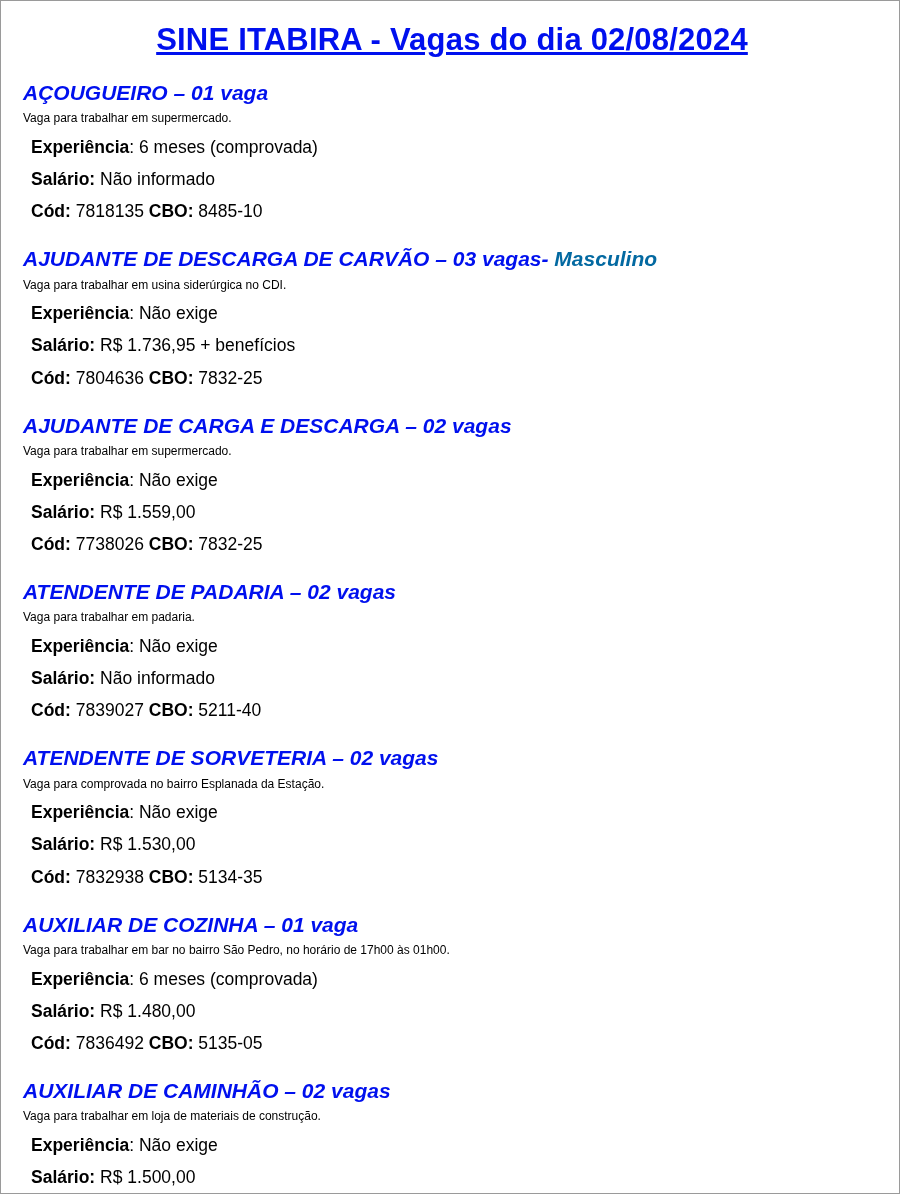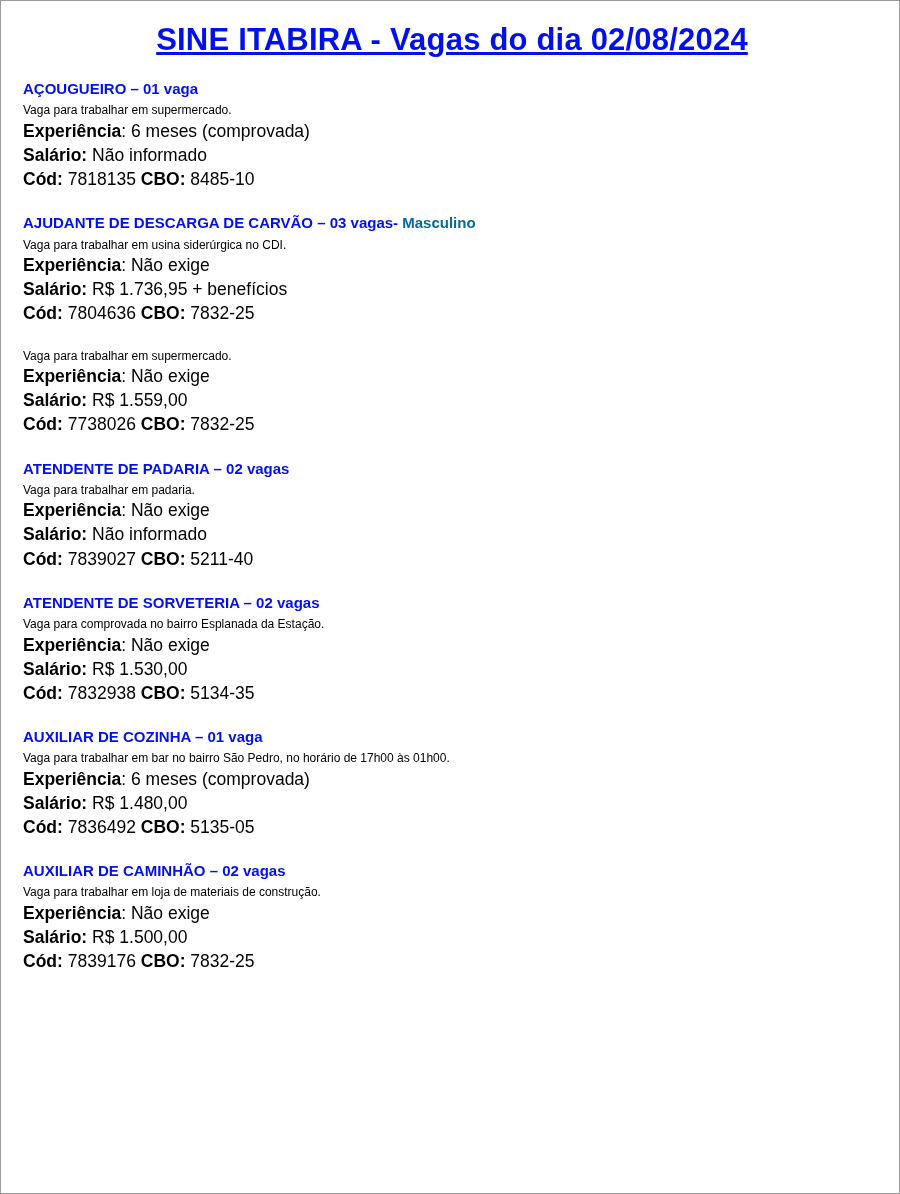--- a/index.html
+++ b/index.html
@@ -31,33 +31,34 @@
     letter-spacing: 0.2px;
     margin: 8px 0 22px 0;
     line-height: 1.1;
   }
   .job {
     margin: 0 0 22px 0;
   }
   .job-heading {
     color: #0010ee;
     font-weight: bold;
-    font-size: 15px;
+    font-size: 21px;
     line-height: 1.35;
     margin: 0 0 3px 0;
+    font-style: italic;
   }
   .job-heading .suffix {
     color: #0369a1;
     font-weight: bold;
   }
   .job-line {
     font-size: 17.5px;
     line-height: 1.38;
     color: #000000;
-    margin: 0;
+    margin: 8px;
   }
   .lbl {
     font-weight: bold;
   }
   .job-desc {
     font-size: 12px;
     line-height: 1.38;
     margin: 0 0 0 0;
   }
 </style>
@@ -104,20 +105,24 @@
     </div>
     <div class="job-line">
       <span class="lbl">Cód:</span>
       <span>7804636</span>
       <span class="lbl">CBO:</span>
       <span>7832-25</span>
     </div>
   </div>
 
   <div class="job">
+    <div class="job-heading">
+      <span>AJUDANTE DE CARGA E DESCARGA – 02 vagas</span>
+      <span class="suffix"></span>
+    </div>
     <div class="job-desc">Vaga para trabalhar em supermercado.</div>
     <div class="job-line">
       <span class="lbl">Experiência</span><span>: Não exige</span>
     </div>
     <div class="job-line">
       <span class="lbl">Salário:</span>
       <span>R$ 1.559,00</span>
     </div>
     <div class="job-line">
       <span class="lbl">Cód:</span>

